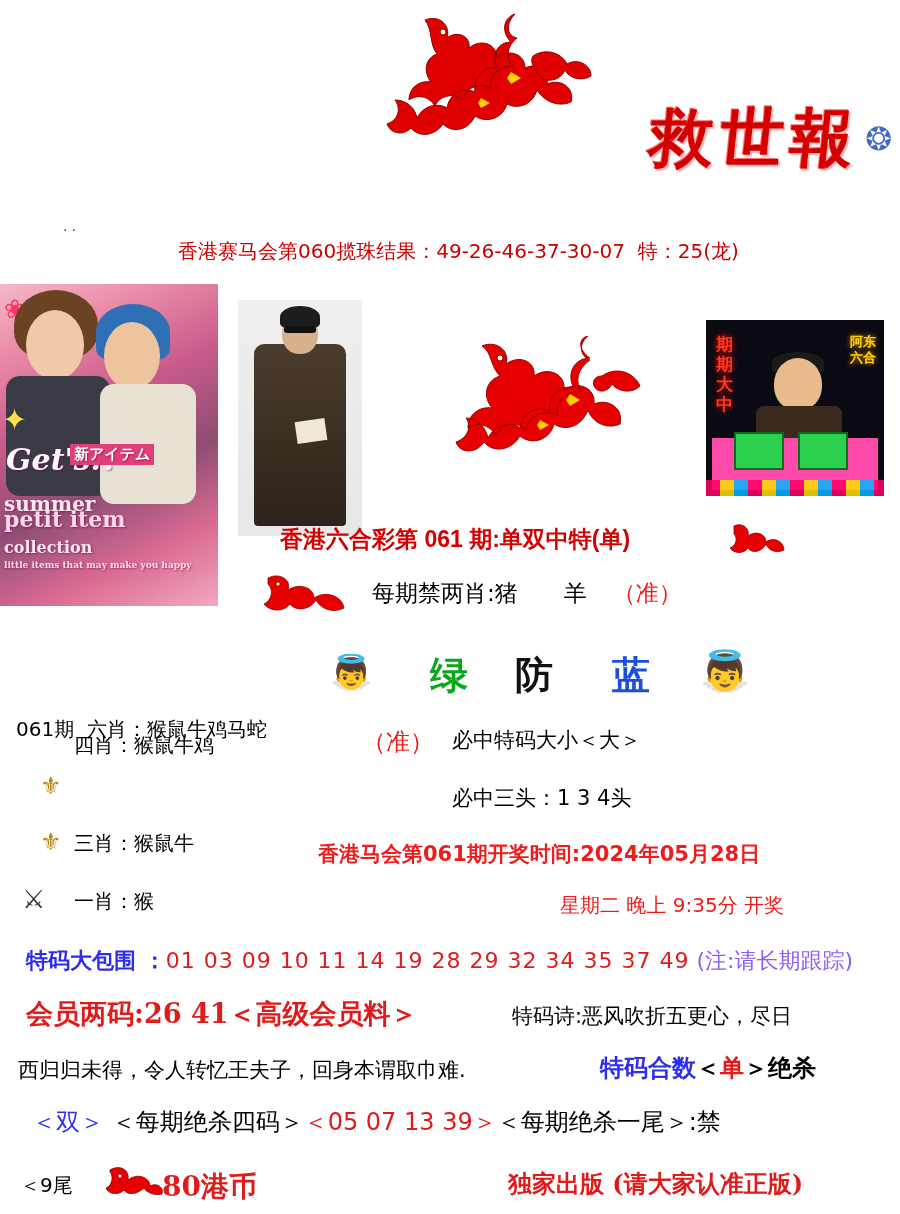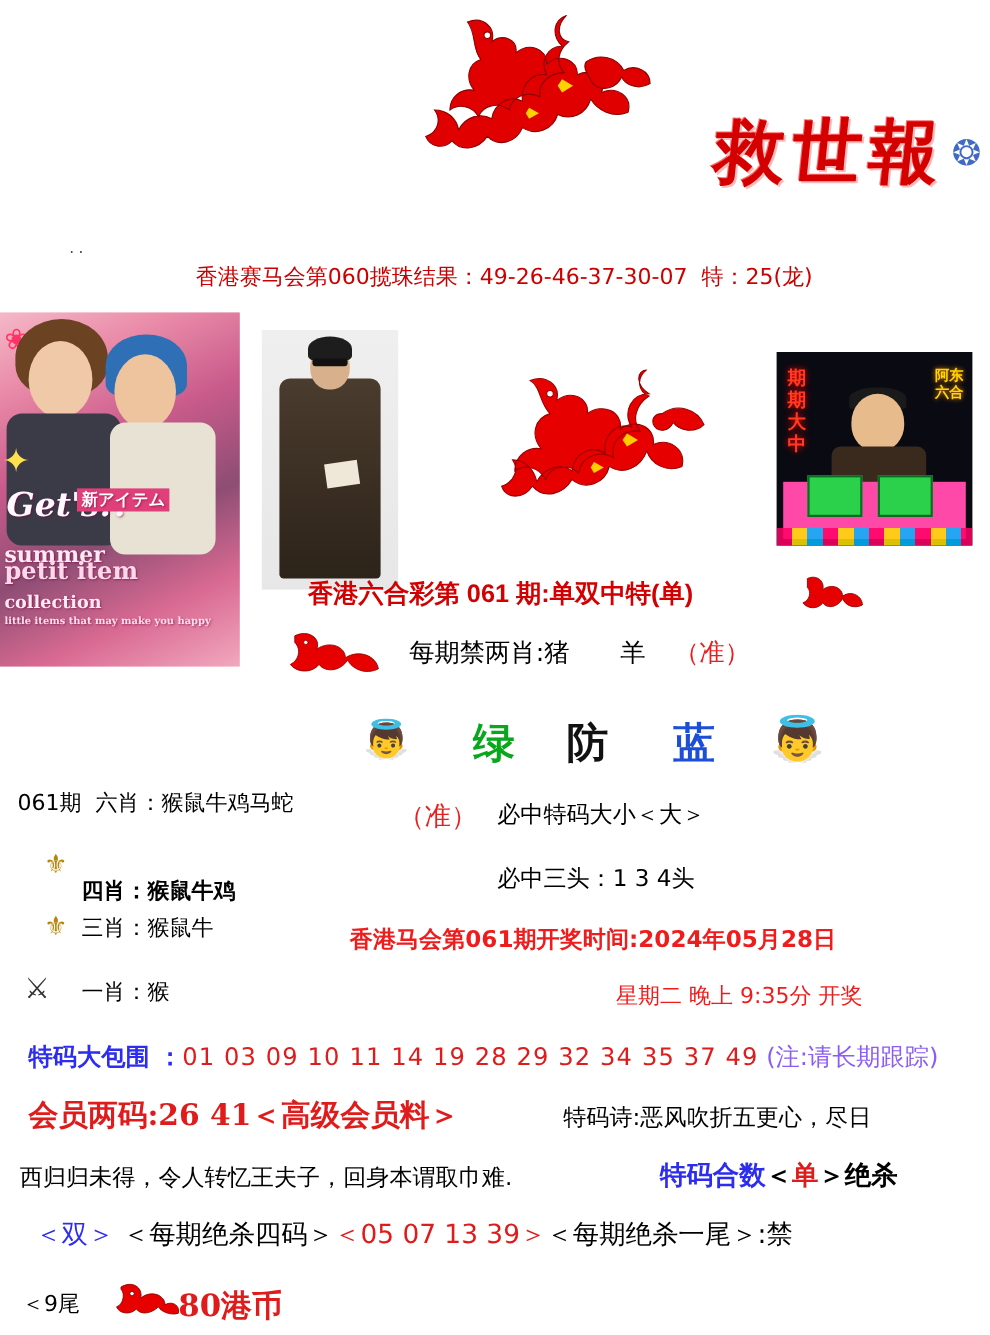--- a/index.html
+++ b/index.html
@@ -209,21 +209,21 @@
   }
 
   
   .xiao {
     position:absolute;
     font-size: 20px;
     color:#000;
     white-space: nowrap;
   }
   .x1 { left: 16px; top: 716px; }
-  .x2 { left: 74px; top: 796px; font-weight: bold; }
+  .x2 { left: 74px; top: 732px; }
   .x3 { left: 74px; top: 830px; }
   .x4 { left: 74px; top: 888px; }
   .orn { position:absolute; font-size: 24px; color:#b8860b; }
   .orn1 { left: 40px; top: 772px; }
   .orn2 { left: 40px; top: 828px; }
   .orn3 { left: 22px; top: 884px; color:#333; font-size: 26px; }
 
   
   .zhun-big {
     position:absolute; left:362px; top:726px;
@@ -451,14 +451,15 @@
   </div>
 
   <div class="tail9">＜9尾</div>
   <svg class="dragon-small" viewBox="0 0 62 36">
     <g fill="#e60000" stroke="#8c0000" stroke-width="0.8">
       <path d="M6 8 C16 2 26 8 24 18 C34 10 46 16 46 24 C54 20 60 26 58 32 C50 34 42 30 40 26 C34 32 24 34 20 28 C14 34 4 32 2 26 C8 24 10 14 6 10 Z"></path>
       <circle cx="16" cy="14" r="2" fill="#fff"></circle>
     </g>
   </svg>
   <div class="price">80港币</div>
+  <div class="publish">独家出版 (请大家认准正版)</div>
 
 </div>
 
 </body></html>

